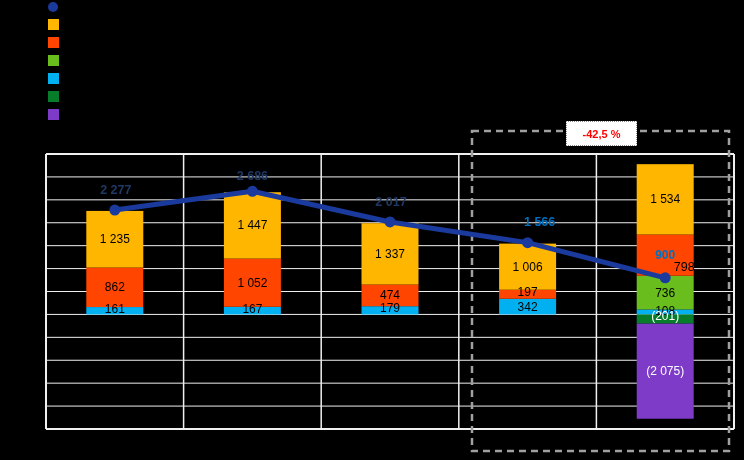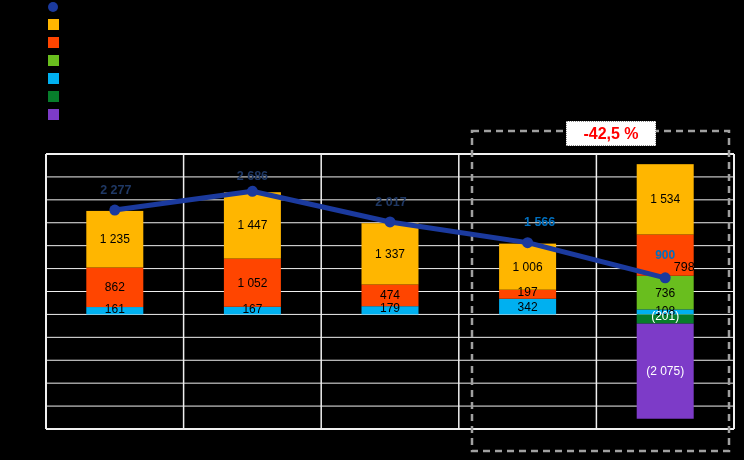--- a/index.html
+++ b/index.html
@@ -6,24 +6,24 @@
   #canvas{
     position:relative;width:744px;height:460px;background:#000;overflow:hidden;
     font-family:"Liberation Sans",sans-serif;
   }
   #legend{position:absolute;left:48px;top:2px;}
   .legend-item{position:absolute;left:0;display:flex;align-items:center;gap:6px;}
   .legend-marker{display:inline-block;}
   .legend-label{font-size:11px;color:#000;white-space:nowrap;}
   #plot-svg{position:absolute;left:0;top:0;}
   #pct-badge{
-    position:absolute;left:566px;top:121px;width:90px;height:25px;
+    position:absolute;left:566px;top:121px;width:71px;height:25px;
     background:#fff;border:1px dotted #909090;box-sizing:border-box;
     display:flex;align-items:center;justify-content:center;
-    font-size:16px;font-weight:bold;color:#FF0000;z-index:5;
+    font-size:11px;font-weight:bold;color:#FF0000;z-index:5;
   }
   text{font-family:"Liberation Sans",sans-serif;}
 </style>
 </head>
 <body>
 
 <div id="canvas">
   <div id="legend">
       <div class="legend-item" style="top: 0px;">
         <span class="legend-marker" style="width: 10px; height: 10px; background: rgb(27, 58, 158); border-radius: 50%;"></span>

